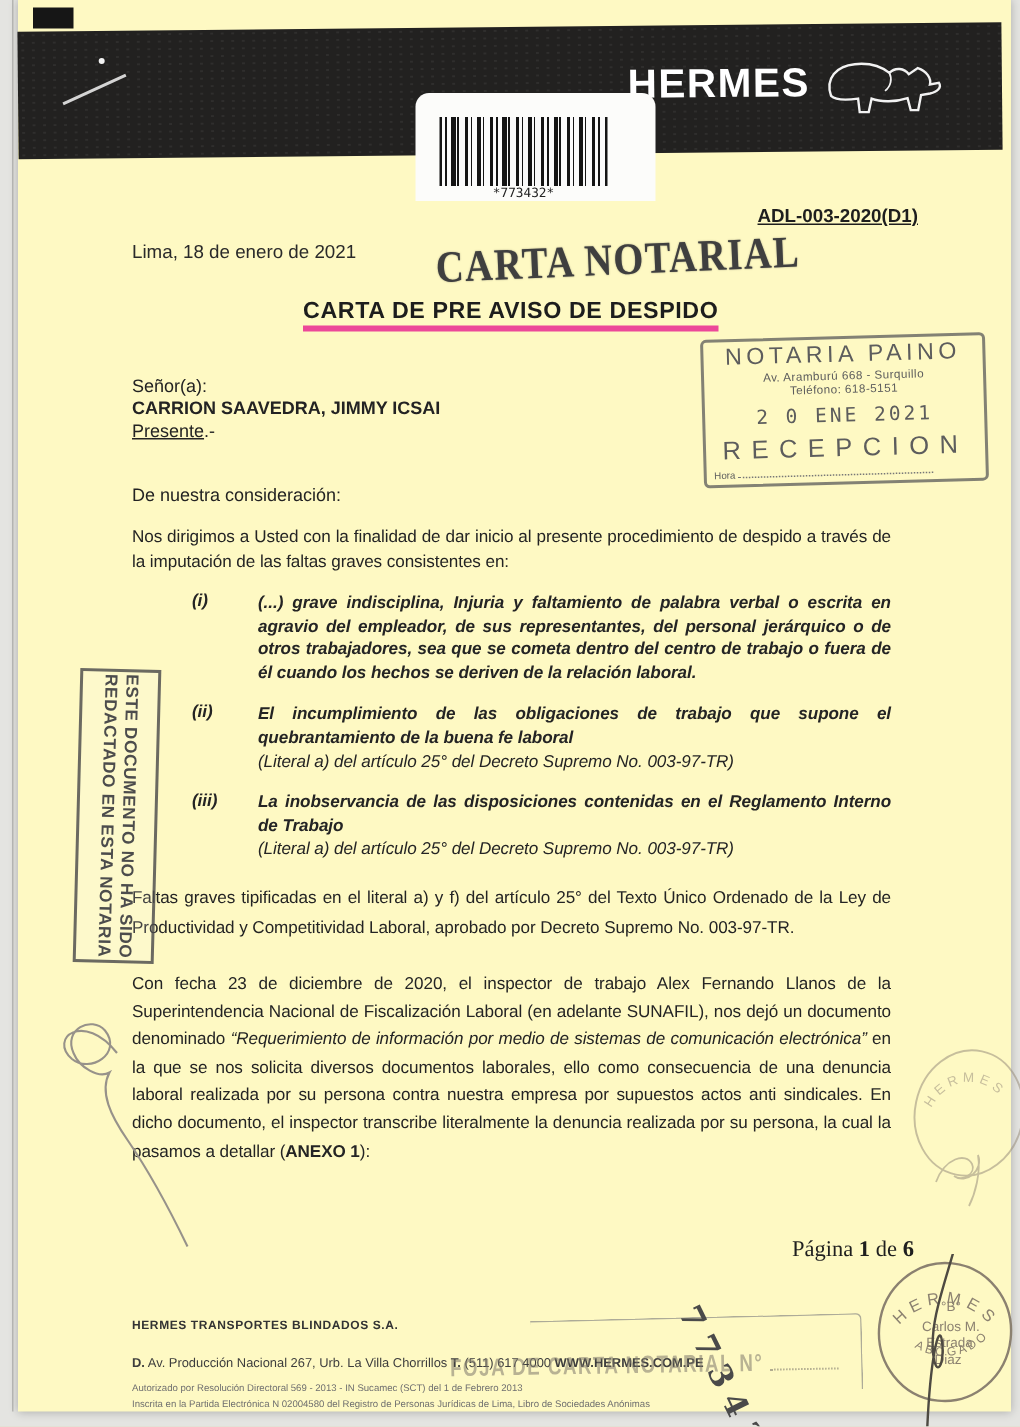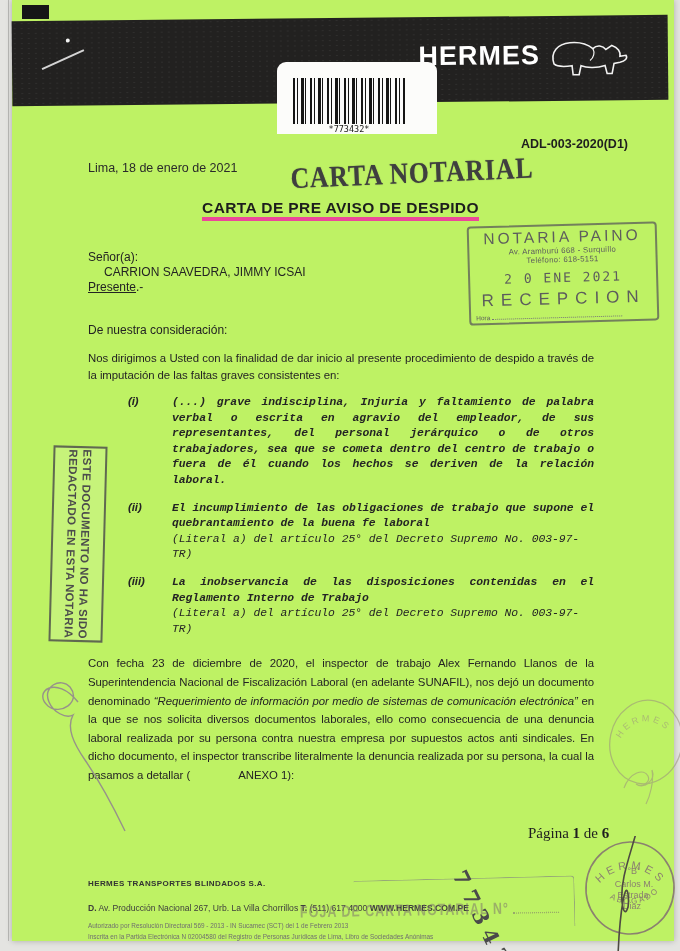--- a/index.html
+++ b/index.html
@@ -1,18 +1,18 @@
 <!DOCTYPE html>
 <html><head>
 <meta charset="utf-8">
 <style>
   html,body{margin:0;padding:0;background:#d9d9d6;}
   .stage{position:relative;width:680px;height:951px;overflow:hidden;background:#e4e4e1;
          font-family:"Liberation Sans",sans-serif;color:#262626;}
-  .page{position:absolute;left:12px;top:0;width:662px;height:941px;background:#bef264;
+  .page{position:absolute;left:12px;top:0;width:662px;height:941px;background:#fef9c3;
         box-shadow:0 0 6px rgba(0,0,0,.25);}
   .scan-line{position:absolute;left:8px;top:0;width:1px;height:941px;background:#b9b9b6;}
   .corner-mark{position:absolute;left:10px;top:5px;width:27px;height:14px;background:#161616;z-index:5;}
 
   
   .band{position:absolute;left:0;top:18px;width:656px;height:85px;background:#222120;
         transform:rotate(-.55deg);z-index:1;
         background-image:radial-gradient(rgba(255,255,255,.06) 1px,transparent 1px);
         background-size:7px 5px;}
   .scratch{position:absolute;left:28px;top:38px;width:46px;height:2px;background:#e8e8e8;
@@ -22,22 +22,22 @@
          letter-spacing:1px;font-family:"Liberation Sans",sans-serif;}
   .rhino{position:absolute;right:38px;top:20px;}
   .notch{position:absolute;left:265px;top:62px;width:160px;height:72px;background:#fcfcfa;
          border-radius:9px 9px 0 0;z-index:2;}
   .barcode{position:absolute;left:281px;top:78px;width:112px;height:46px;z-index:3;
     background:repeating-linear-gradient(90deg,#141414 0 2px,#fafafa 2px 4px,#141414 4px 5px,
       #fafafa 5px 8px,#141414 8px 11px,#fafafa 11px 12px,#141414 12px 13px,#fafafa 13px 17px);}
   .barcode-label{position:absolute;left:281px;top:124px;width:112px;text-align:center;z-index:3;
     font-family:"DejaVu Sans Mono",monospace;font-size:8.5px;color:#222;}
 
-  .ref{position:absolute;left:464px;top:137px;width:152px;text-align:right;
-       font-weight:bold;font-size:12.5px;color:#1e1e1e;}
+  .ref{position:absolute;left:448px;top:137px;width:152px;text-align:right;
+       font-weight:bold;font-size:12.5px;color:#1e1e1e;text-decoration:underline;}
   .dateline{position:absolute;left:76px;top:161px;font-size:12.5px;color:#2a2a2a;}
   .carta-stamp{position:absolute;left:272px;top:158px;font-family:"Liberation Serif",serif;
        font-weight:bold;font-size:27px;letter-spacing:1px;color:#3f3f3f;
        transform:rotate(-2.5deg) scale(.95,1.1);text-shadow:0 0 1px rgba(60,60,60,.6);}
   .title{position:absolute;left:76px;top:199px;width:505px;text-align:center;
        font-weight:bold;font-size:15.5px;letter-spacing:.4px;color:#1d1d1d;}
   .title span{border-bottom:4px solid #ec4899;padding-bottom:1px;}
 
   
   .rstamp{position:absolute;left:456px;top:224px;width:186px;height:95px;z-index:4;
@@ -46,37 +46,37 @@
   .rs-name{font-size:15.5px;letter-spacing:3px;margin-top:2px;white-space:nowrap;}
   .rs-addr{font-size:7.8px;letter-spacing:.3px;margin-top:0;}
   .rs-tel{font-size:7.8px;letter-spacing:.3px;}
   .rs-date{font-size:13px;letter-spacing:2px;margin-top:6px;font-family:"DejaVu Sans Mono",monospace;}
   .rs-recep{font-size:17px;letter-spacing:7px;margin-top:4px;white-space:nowrap;}
   .rs-hora{position:absolute;left:5px;bottom:2px;font-size:6.5px;text-align:left;width:170px;
            border-bottom:0;}
   .rs-hora .dots{display:inline-block;width:130px;border-bottom:1px dotted #777;height:7px;}
 
   .addressee{position:absolute;left:76px;top:250px;font-size:12px;line-height:15px;color:#232323;}
-  .addr-name{font-weight:normal;margin-left:16px;}
+  .addr-name{font-weight:bold;}
   .addr-present .u{text-decoration:underline;}
   .greeting{position:absolute;left:76px;top:323px;font-size:12px;color:#232323;}
 
   
   .bodycol{position:absolute;left:76px;top:350px;width:506px;font-size:11.4px;
            letter-spacing:-.05px;color:#242424;text-align:justify;}
   .intro{line-height:17px;margin:0 0 11px 0;}
   .charge{display:flex;margin:0 0 12px 0;padding-left:40px;}
   .charge-num{flex:none;width:44px;font-style:italic;font-weight:bold;}
-  .charge-main{flex:1;font-family:Liberation Mono, monospace;}
+  .charge-main{flex:1;}
   .charge-text{font-style:italic;font-weight:bold;line-height:15.6px;text-align:justify;}
   .charge-cite{font-style:italic;line-height:15.6px;text-align:left;}
   .faltas{line-height:20.5px;margin:14px 0 0 0;}
   .confecha{line-height:18.6px;margin:17px 0 0 0;}
   .confecha .it{font-style:italic;}
-  .confecha .bd{font-weight:normal;margin-left:48px;}
+  .confecha .bd{font-weight:bold;}
 
   
   .vstamp{position:absolute;left:-32px;top:517px;width:196px;height:54px;
       border:2px solid rgba(70,70,70,.8);transform:rotate(91.5deg);z-index:4;
       color:#4c4c4c;text-align:center;font-weight:bold;font-size:11.5px;line-height:13.5px;
       letter-spacing:.4px;padding-top:12px;box-sizing:border-box;background:rgba(250,250,248,.15);}
 
   .sig-left{position:absolute;left:14px;top:658px;z-index:3;}
   .faintstamp{position:absolute;left:592px;top:696px;opacity:.55;z-index:3;}
 
@@ -172,20 +172,21 @@
       </div>
 
       <div class="charge">
         <div class="charge-num">(iii)</div>
         <div class="charge-main">
           <div class="charge-text">La inobservancia de las disposiciones contenidas en el Reglamento Interno de Trabajo</div>
           <div class="charge-cite">(Literal a) del artículo 25° del Decreto Supremo No. 003-97-TR)</div>
         </div>
       </div>
 
+      <p class="faltas">Faltas graves tipificadas en el literal a) y f) del artículo 25° del Texto Único Ordenado de la Ley de Productividad y Competitividad Laboral, aprobado por Decreto Supremo No. 003-97-TR.</p>
 
       <p class="confecha"><span>Con fecha 23 de diciembre de 2020, el inspector de trabajo Alex Fernando Llanos de la Superintendencia Nacional de Fiscalización Laboral (en adelante SUNAFIL), nos dejó un documento denominado </span><span class="it">“Requerimiento de información por medio de sistemas de comunicación electrónica”</span><span> en la que se nos solicita diversos documentos laborales, ello como consecuencia de una denuncia laboral realizada por su persona contra nuestra empresa por supuestos actos anti sindicales. En dicho documento, el inspector transcribe literalmente la denuncia realizada por su persona, la cual la pasamos a detallar (</span><span class="bd">ANEXO 1</span><span>):</span></p>
     </div>
 
     <div class="vstamp">
       <div>ESTE DOCUMENTO NO HA SIDO</div>
       <div>REDACTADO EN ESTA NOTARIA</div>
     </div>
 
     <svg class="sig-left" width="120" height="180" viewBox="0 0 120 180">

